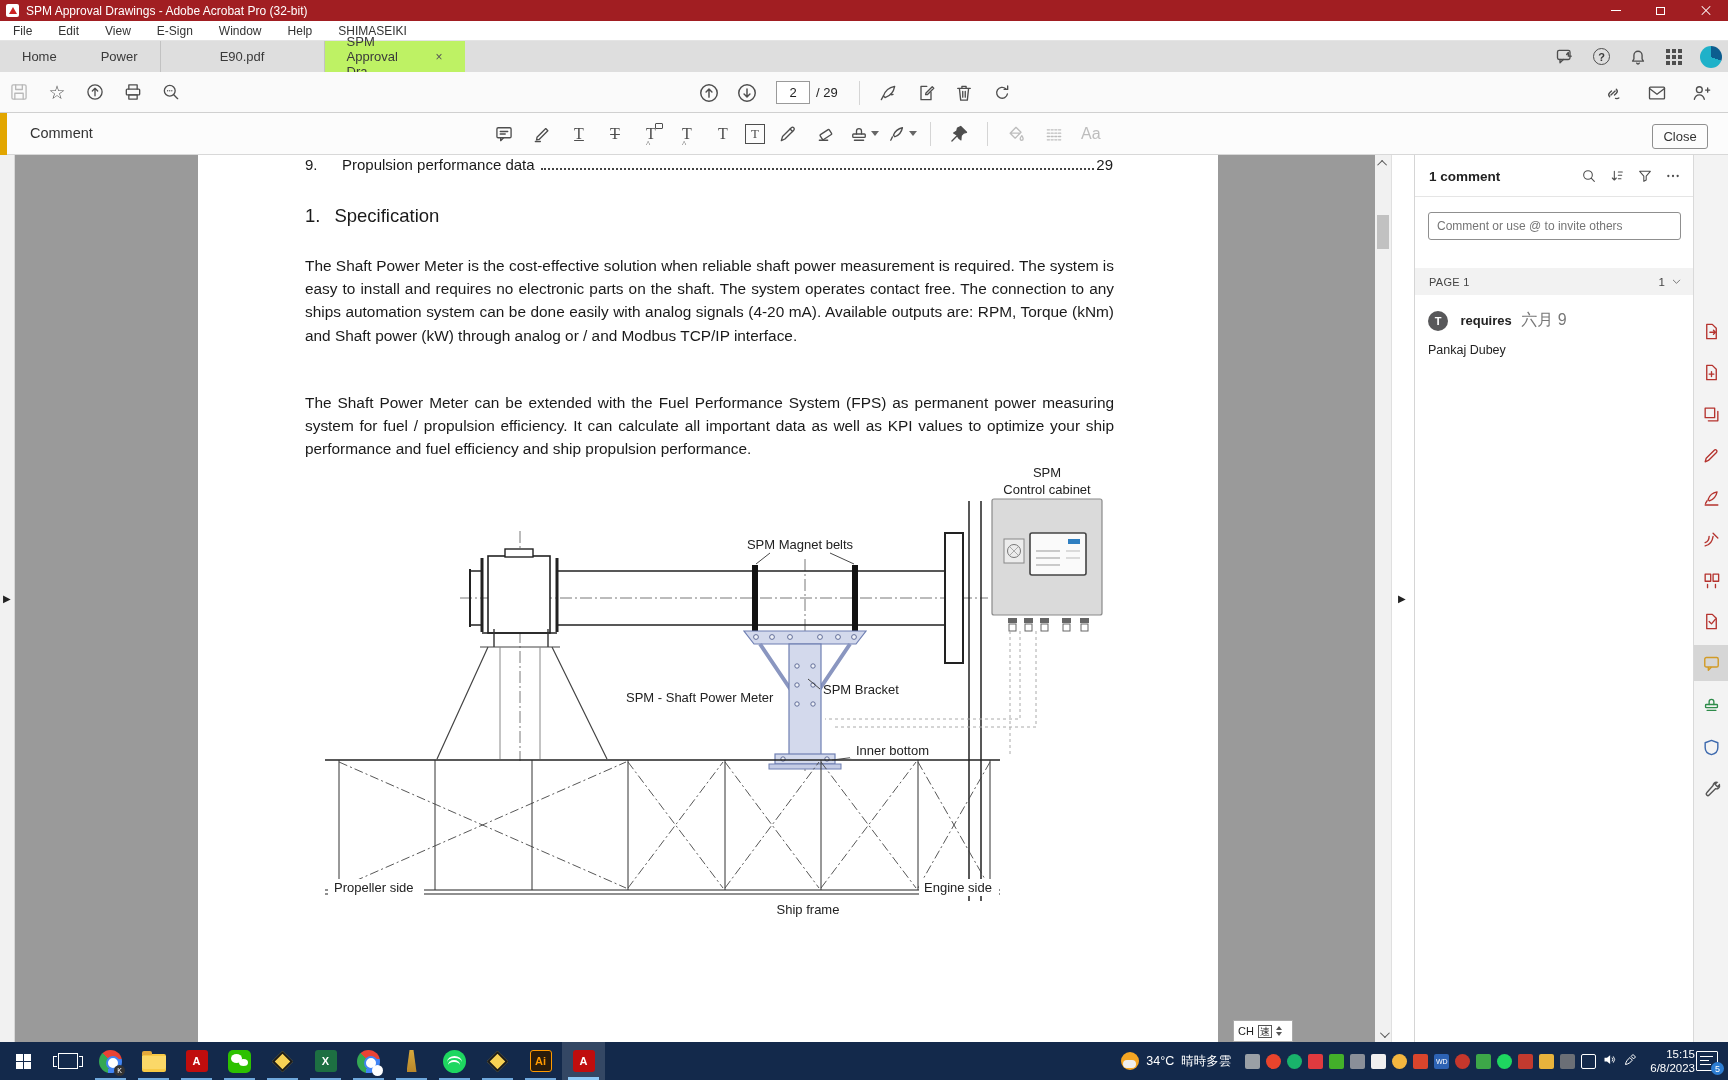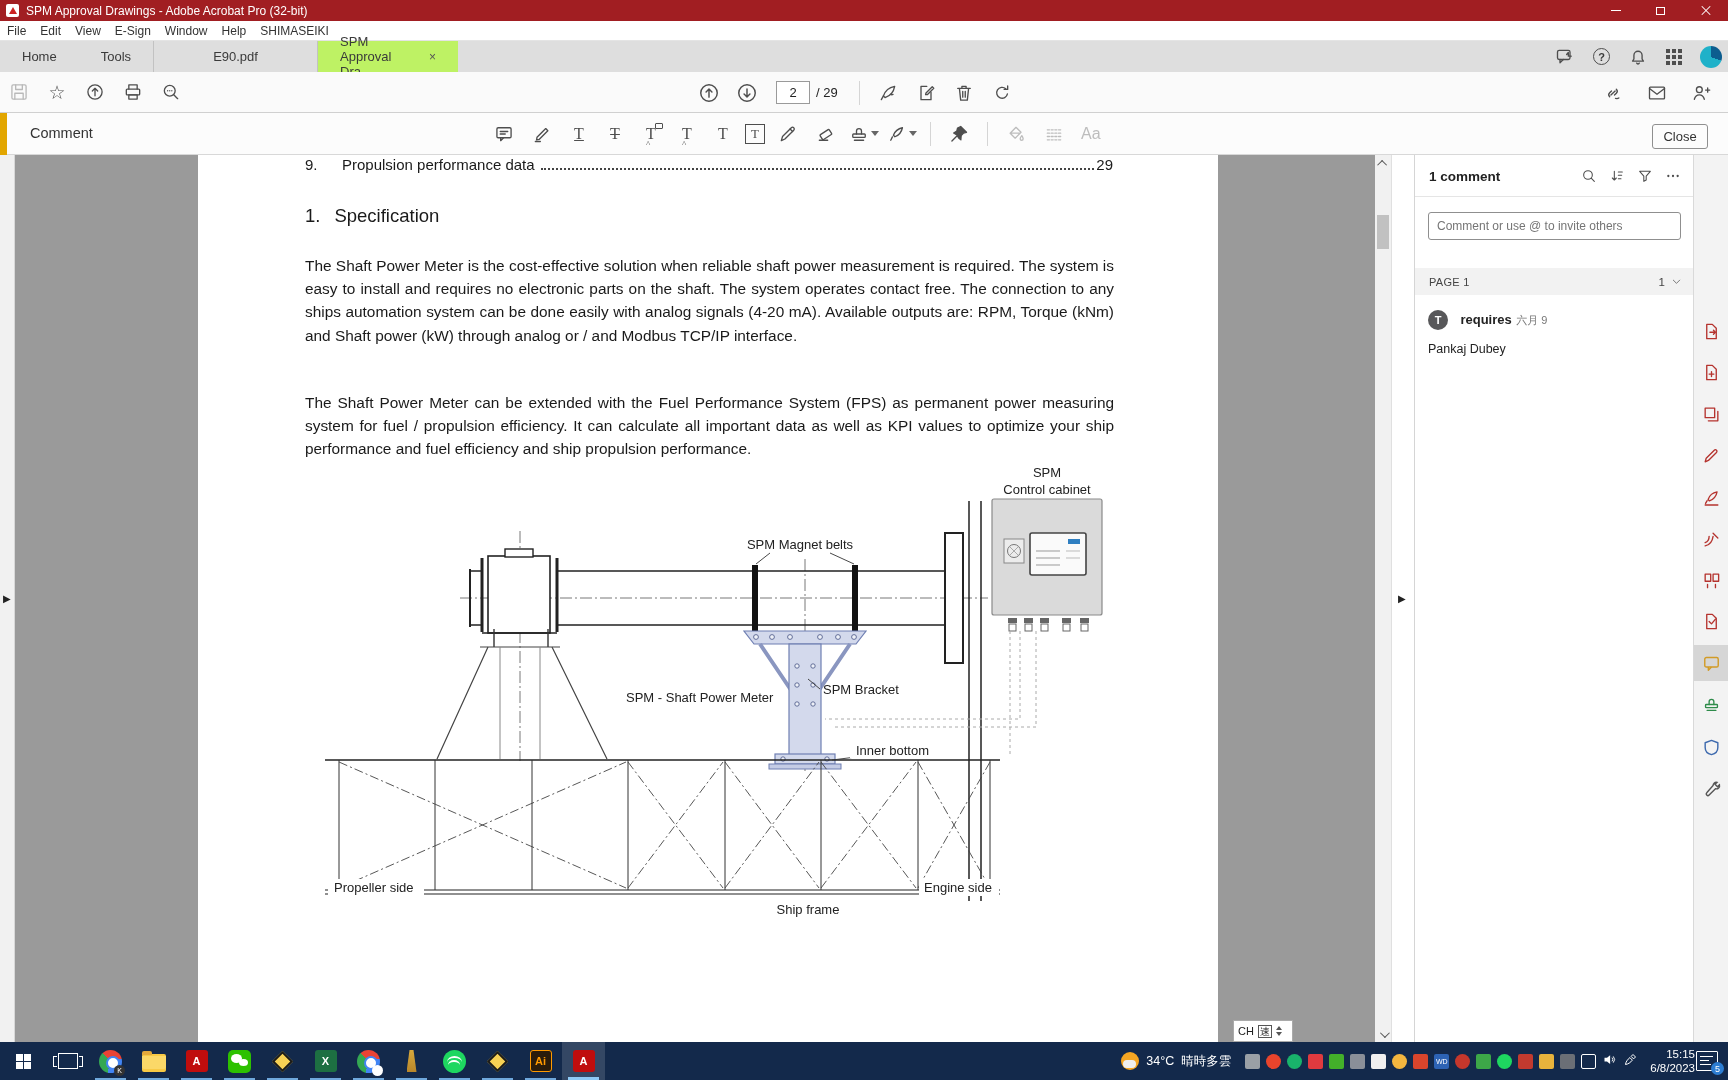--- a/index.html
+++ b/index.html
@@ -14,21 +14,21 @@
   .winctrl{position:absolute;right:0;top:0;height:21px;display:flex}
   .wbtn{width:45px;height:21px;display:flex;align-items:center;justify-content:center}
   .wmin{width:10px;height:1px;background:#fff}
   .wmax{width:9px;height:8px;border:1px solid #fff}
   .wx{position:relative;width:10px;height:10px}
   .wx:before,.wx:after{content:"";position:absolute;left:-1px;top:4px;width:12px;height:1px;background:#fff}
   .wx:before{transform:rotate(45deg)}.wx:after{transform:rotate(-45deg)}
 
   
   .menubar{position:absolute;left:0;top:21px;width:1728px;height:20px;background:#fff;display:flex;align-items:center;font-size:12px;color:#333;border-bottom:1px solid #e4e4e4}
-  .menubar span{padding:0 7px;cursor:default}
+  .menubar span{padding:0 13px;cursor:default}
 
   
   .tabbar{position:absolute;left:0;top:41px;width:1728px;height:31px;background:#dedede;display:flex;align-items:stretch;font-size:13px;color:#3a3a3a}
   .tab{display:flex;align-items:center;padding:0 22px;cursor:default}
   .doctab{border-left:1px solid #c2c2c2;width:164px;justify-content:center;position:relative}
   .doctab.active{background:#bef264;width:141px}
   .tabx{margin-left:10px;color:#555;font-size:12px}
   .tbright{position:absolute;right:6px;top:0;height:31px;display:flex;align-items:center;gap:18px}
   .qi{color:#4e4e4e;display:flex;align-items:center;justify-content:center}
   .helpc{width:17px;height:17px;border:1.4px solid #4e4e4e;border-radius:50%;font-size:11px;display:flex;align-items:center;justify-content:center;font-weight:bold}
@@ -91,21 +91,21 @@
   .cpicons{position:absolute;right:12px;top:13px;display:flex;gap:12px}
   .cpdiv{position:absolute;left:0;top:41px;width:279px;height:1px;background:#e5e5e5}
   .cinput{position:absolute;left:13px;top:57px;width:253px;height:28px;border:1px solid #8f8f8f;border-radius:3px;font-size:12px;color:#444;padding:0 8px;background:#fff;font-family:"Liberation Sans","DejaVu Sans",sans-serif}
   .cinput::placeholder{color:#757575}
   .psec{position:absolute;left:0;top:113px;width:279px;height:27px;background:#f2f2f2;display:flex;align-items:center;font-size:11px;color:#444}
   .psec .pl{margin-left:14px;letter-spacing:.3px}
   .psec .pr{position:absolute;right:12px;display:flex;align-items:center;gap:6px;font-size:11.5px}
   .cmt{position:absolute;left:13px;top:155px;width:250px}
   .cava{width:20px;height:20px;border-radius:50%;background:#58585a;color:#fff;font-size:11px;font-weight:bold;display:inline-flex;align-items:center;justify-content:center;vertical-align:middle}
   .cauthor{font-size:13px;font-weight:bold;color:#222;margin-left:8px}
-  .cdate{font-size:11px;color:#777;}
+  .cdate{font-size:16px;color:#777;margin-left:5px}
   .cbody{margin-top:12px;font-size:12.5px;color:#222}
 
   
   .rside{position:absolute;left:1693px;top:0;width:35px;height:887px;background:#f3f3f3;border-left:1px solid #d9d9d9}
   .rtool{position:absolute;left:0;width:35px;height:36px;display:flex;align-items:center;justify-content:center}
   .rtool.selected{background:#d6d6d6}
   svg.r{fill:none;stroke:#b5332e;stroke-width:1.7;stroke-linecap:round;stroke-linejoin:round}
 
   
   .imebox{position:absolute;left:1233px;top:1020px;width:60px;height:22px;background:#fff;border:1px solid #aaa;display:flex;align-items:center;font-size:11px;color:#222;z-index:5}
@@ -189,21 +189,21 @@
     <span>Window</span>
     <span>Help</span>
     <span>SHIMASEIKI</span>
   </div>
 
   <div class="tabbar">
     <div class="tab">
         <span>Home</span>
       </div>
     <div class="tab">
-        <span>Tools</span>
+        <span>Power</span>
       </div>
     <div class="tab doctab">
         <span>E90.pdf</span>
       </div>
     <div class="tab doctab active">
       <span>SPM Approval Dra...</span>
       <span class="tabx">×</span>
     </div>
     <div class="tbright">
       <span class="qi">

